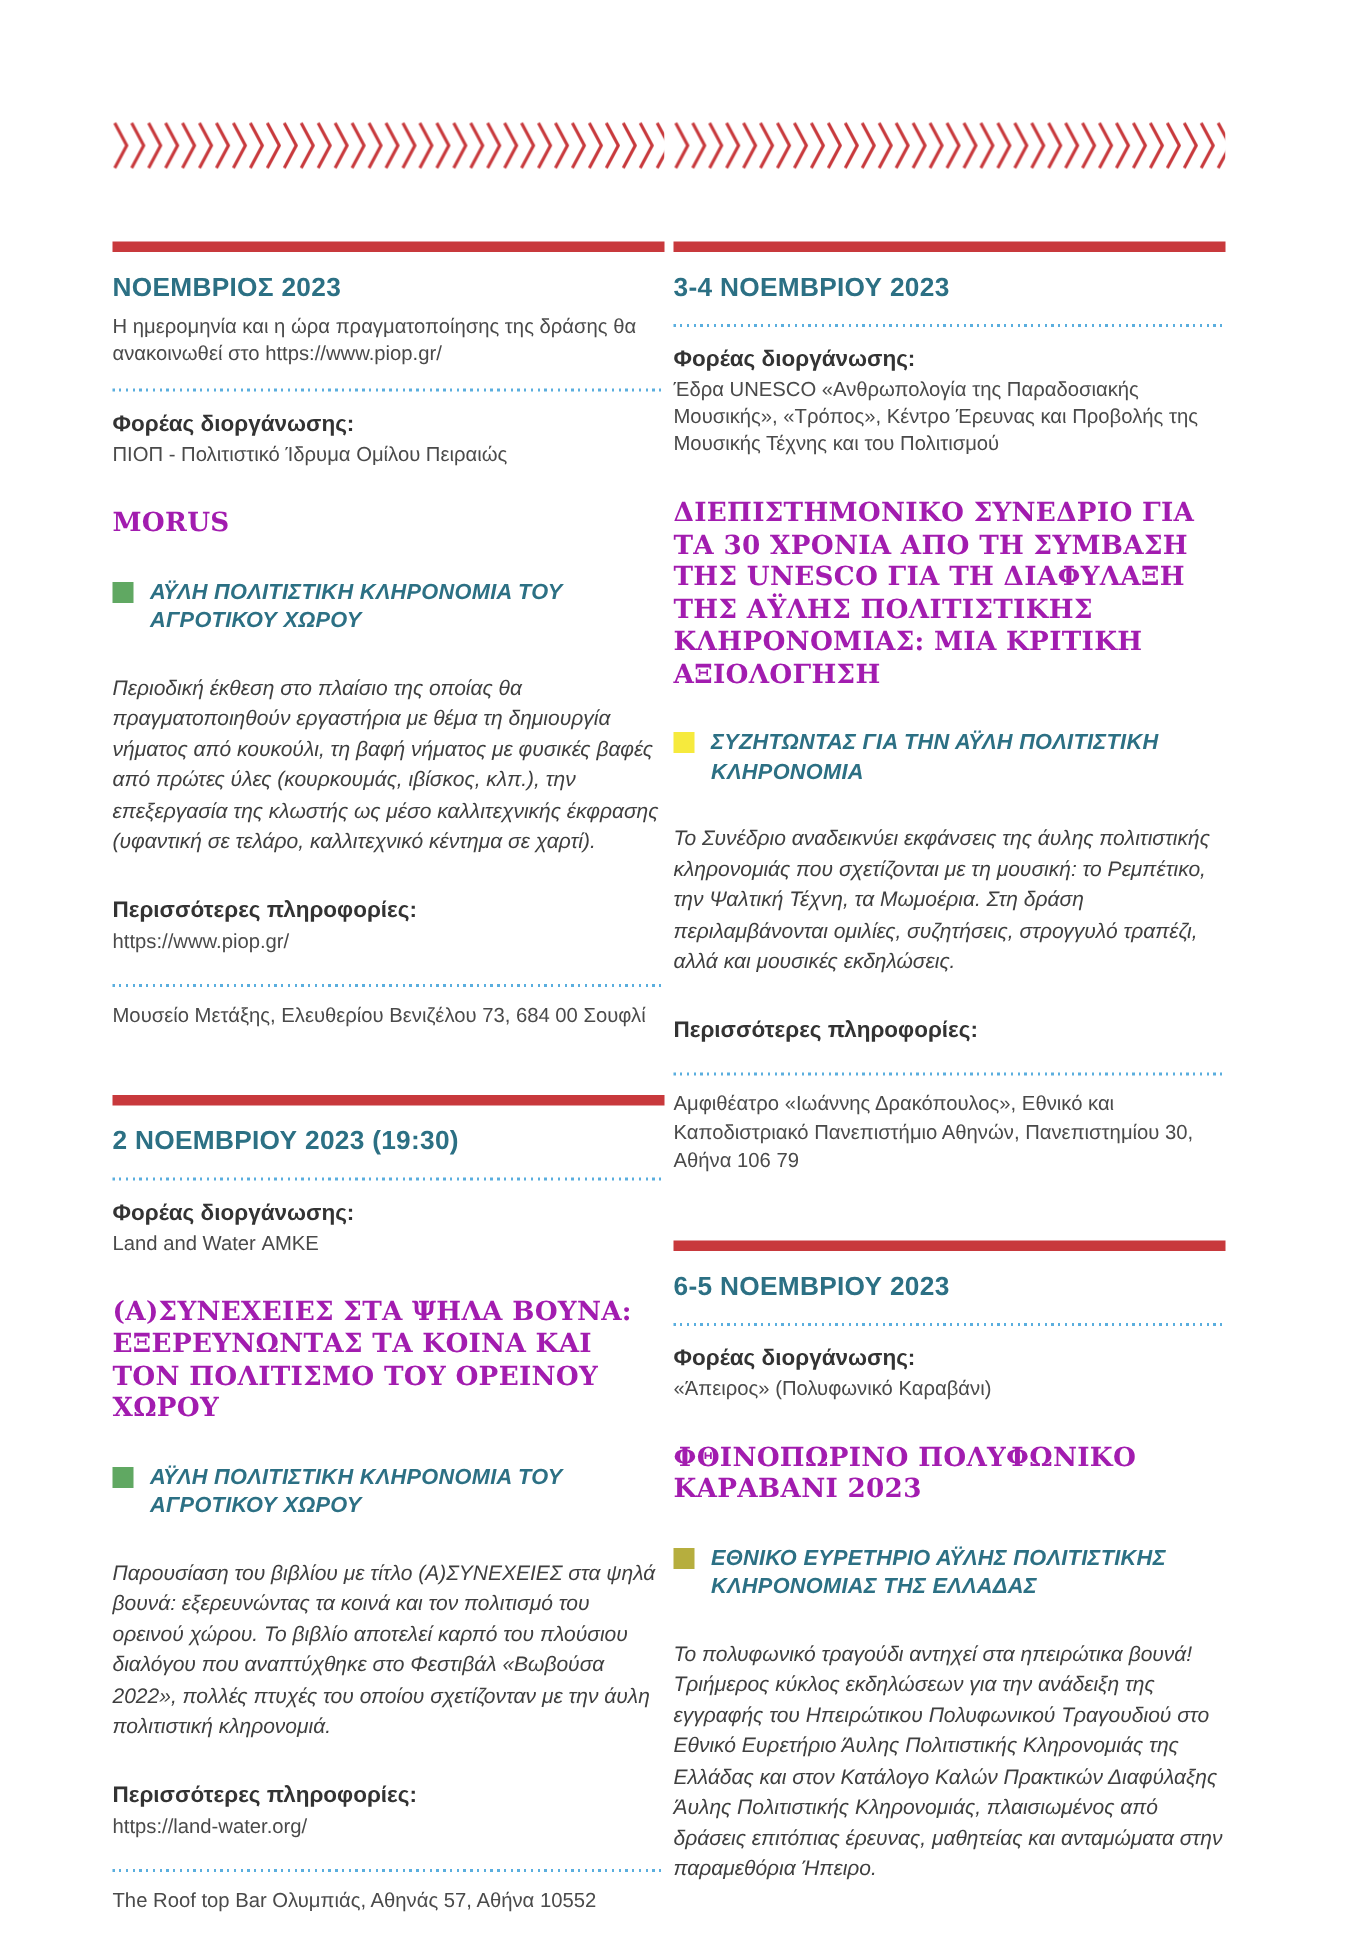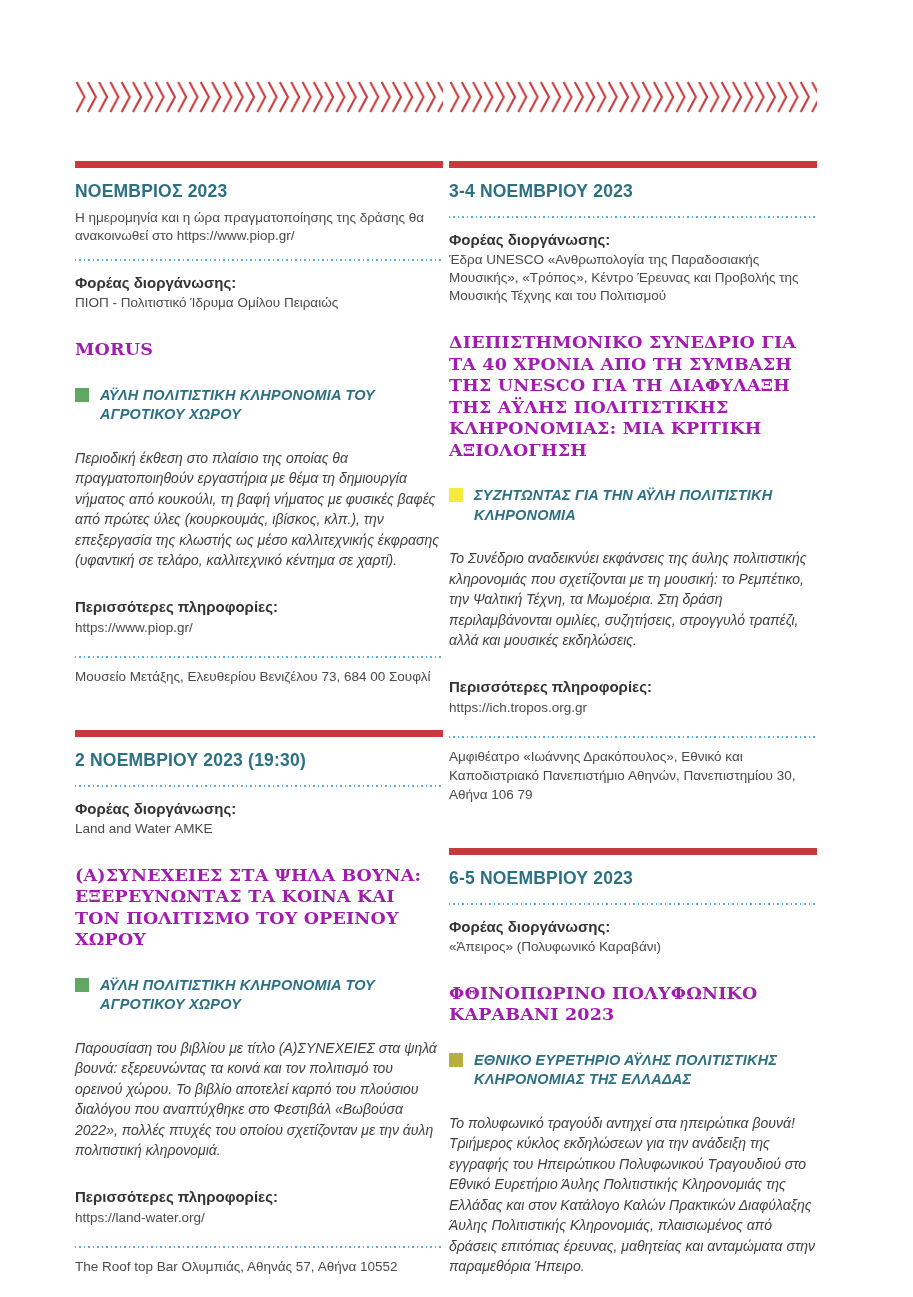--- a/index.html
+++ b/index.html
@@ -111,28 +111,27 @@
         </defs>
         <rect width="368" height="36" fill="url(#chevB)"></rect>
       </svg>
 
       <section class="event">
         <div class="event-rule"></div>
         <h2 class="date-heading">3-4 ΝΟΕΜΒΡΙΟΥ 2023</h2>
         <div class="dotted"></div>
         <p class="bold-label">Φορέας διοργάνωσης:</p>
         <p class="org-name">Έδρα UNESCO «Ανθρωπολογία της Παραδοσιακής Μουσικής», «Τρόπος», Κέντρο Έρευνας και Προβολής της Μουσικής Τέχνης και του Πολιτισμού</p>
-        <h3 class="event-title">ΔΙΕΠΙΣΤΗΜΟΝΙΚΟ ΣΥΝΕΔΡΙΟ ΓΙΑ ΤΑ 40 ΧΡΟΝΙΑ ΑΠΟ ΤΗ ΣΥΜΒΑΣΗ ΤΗΣ UNESCO ΓΙΑ ΤΗ ΔΙΑΦΥΛΑΞΗ ΤΗΣ ΑΫΛΗΣ ΠΟΛΙΤΙΣΤΙΚΗΣ ΚΛΗΡΟΝΟΜΙΑΣ: ΜΙΑ ΚΡΙΤΙΚΗ ΑΞΙΟΛΟΓΗΣΗ</h3>
+        <h3 class="event-title">ΔΙΕΠΙΣΤΗΜΟΝΙΚΟ ΣΥΝΕΔΡΙΟ ΓΙΑ ΤΑ 30 ΧΡΟΝΙΑ ΑΠΟ ΤΗ ΣΥΜΒΑΣΗ ΤΗΣ UNESCO ΓΙΑ ΤΗ ΔΙΑΦΥΛΑΞΗ ΤΗΣ ΑΫΛΗΣ ΠΟΛΙΤΙΣΤΙΚΗΣ ΚΛΗΡΟΝΟΜΙΑΣ: ΜΙΑ ΚΡΙΤΙΚΗ ΑΞΙΟΛΟΓΗΣΗ</h3>
         <div class="category">
           <span class="swatch" style="background: rgb(246, 234, 61);"></span>
           <span class="category-text">ΣΥΖΗΤΩΝΤΑΣ ΓΙΑ ΤΗΝ ΑΫΛΗ ΠΟΛΙΤΙΣΤΙΚΗ ΚΛΗΡΟΝΟΜΙΑ</span>
         </div>
         <p class="description">Το Συνέδριο αναδεικνύει εκφάνσεις της άυλης πολιτιστικής κληρονομιάς που σχετίζονται με τη μουσική: το Ρεμπέτικο, την Ψαλτική Τέχνη, τα Μωμοέρια. Στη δράση περιλαμβάνονται ομιλίες, συζητήσεις, στρογγυλό τραπέζι, αλλά και μουσικές εκδηλώσεις.</p>
         <p class="bold-label info-label">Περισσότερες πληροφορίες:</p>
-        <a class="info-url" href="#">https://ich.tropos.org.gr</a>
         <div class="dotted pre-venue"></div>
         <p class="venue">Αμφιθέατρο «Ιωάννης Δρακόπουλος», Εθνικό και Καποδιστριακό Πανεπιστήμιο Αθηνών, Πανεπιστημίου 30, Αθήνα 106 79</p>
       </section>
 
       <section class="event">
         <div class="event-rule"></div>
         <h2 class="date-heading">6-5 ΝΟΕΜΒΡΙΟΥ 2023</h2>
         <div class="dotted"></div>
         <p class="bold-label">Φορέας διοργάνωσης:</p>
         <p class="org-name">«Άπειρος» (Πολυφωνικό Καραβάνι)</p>

